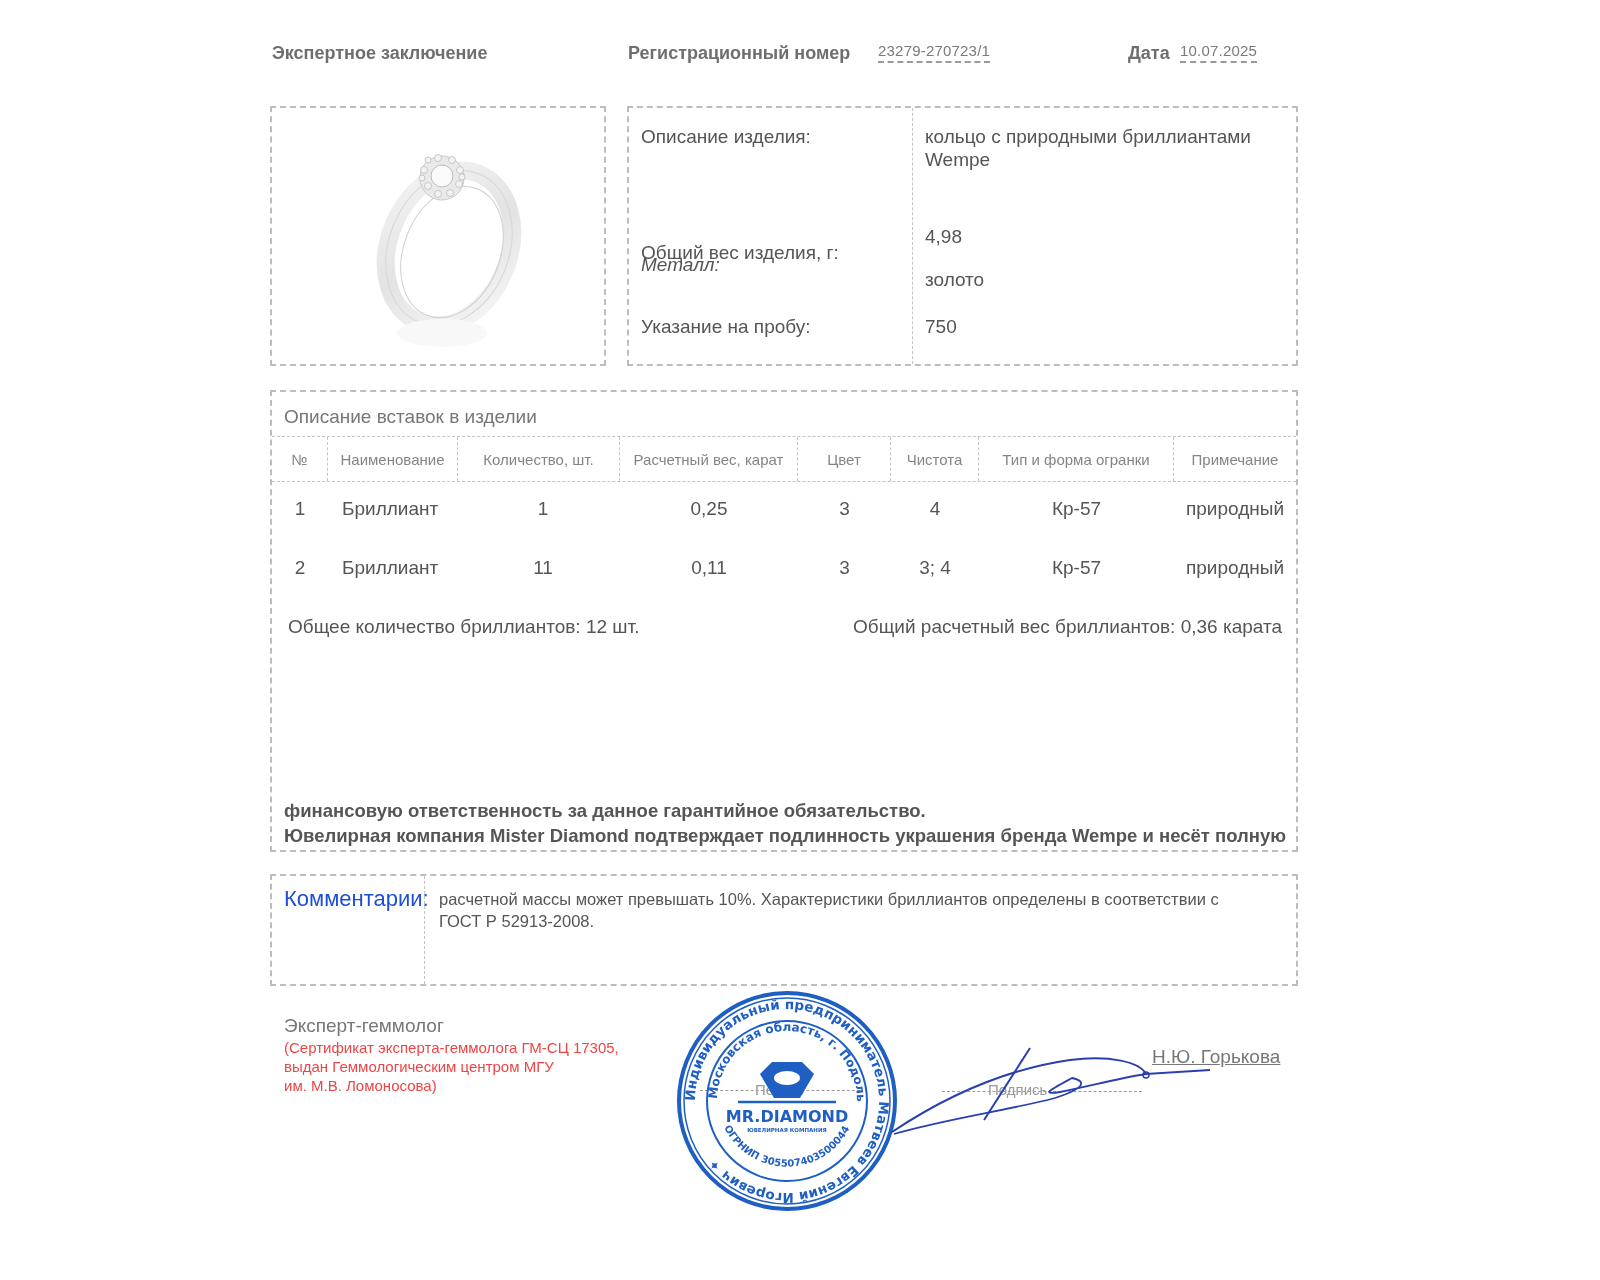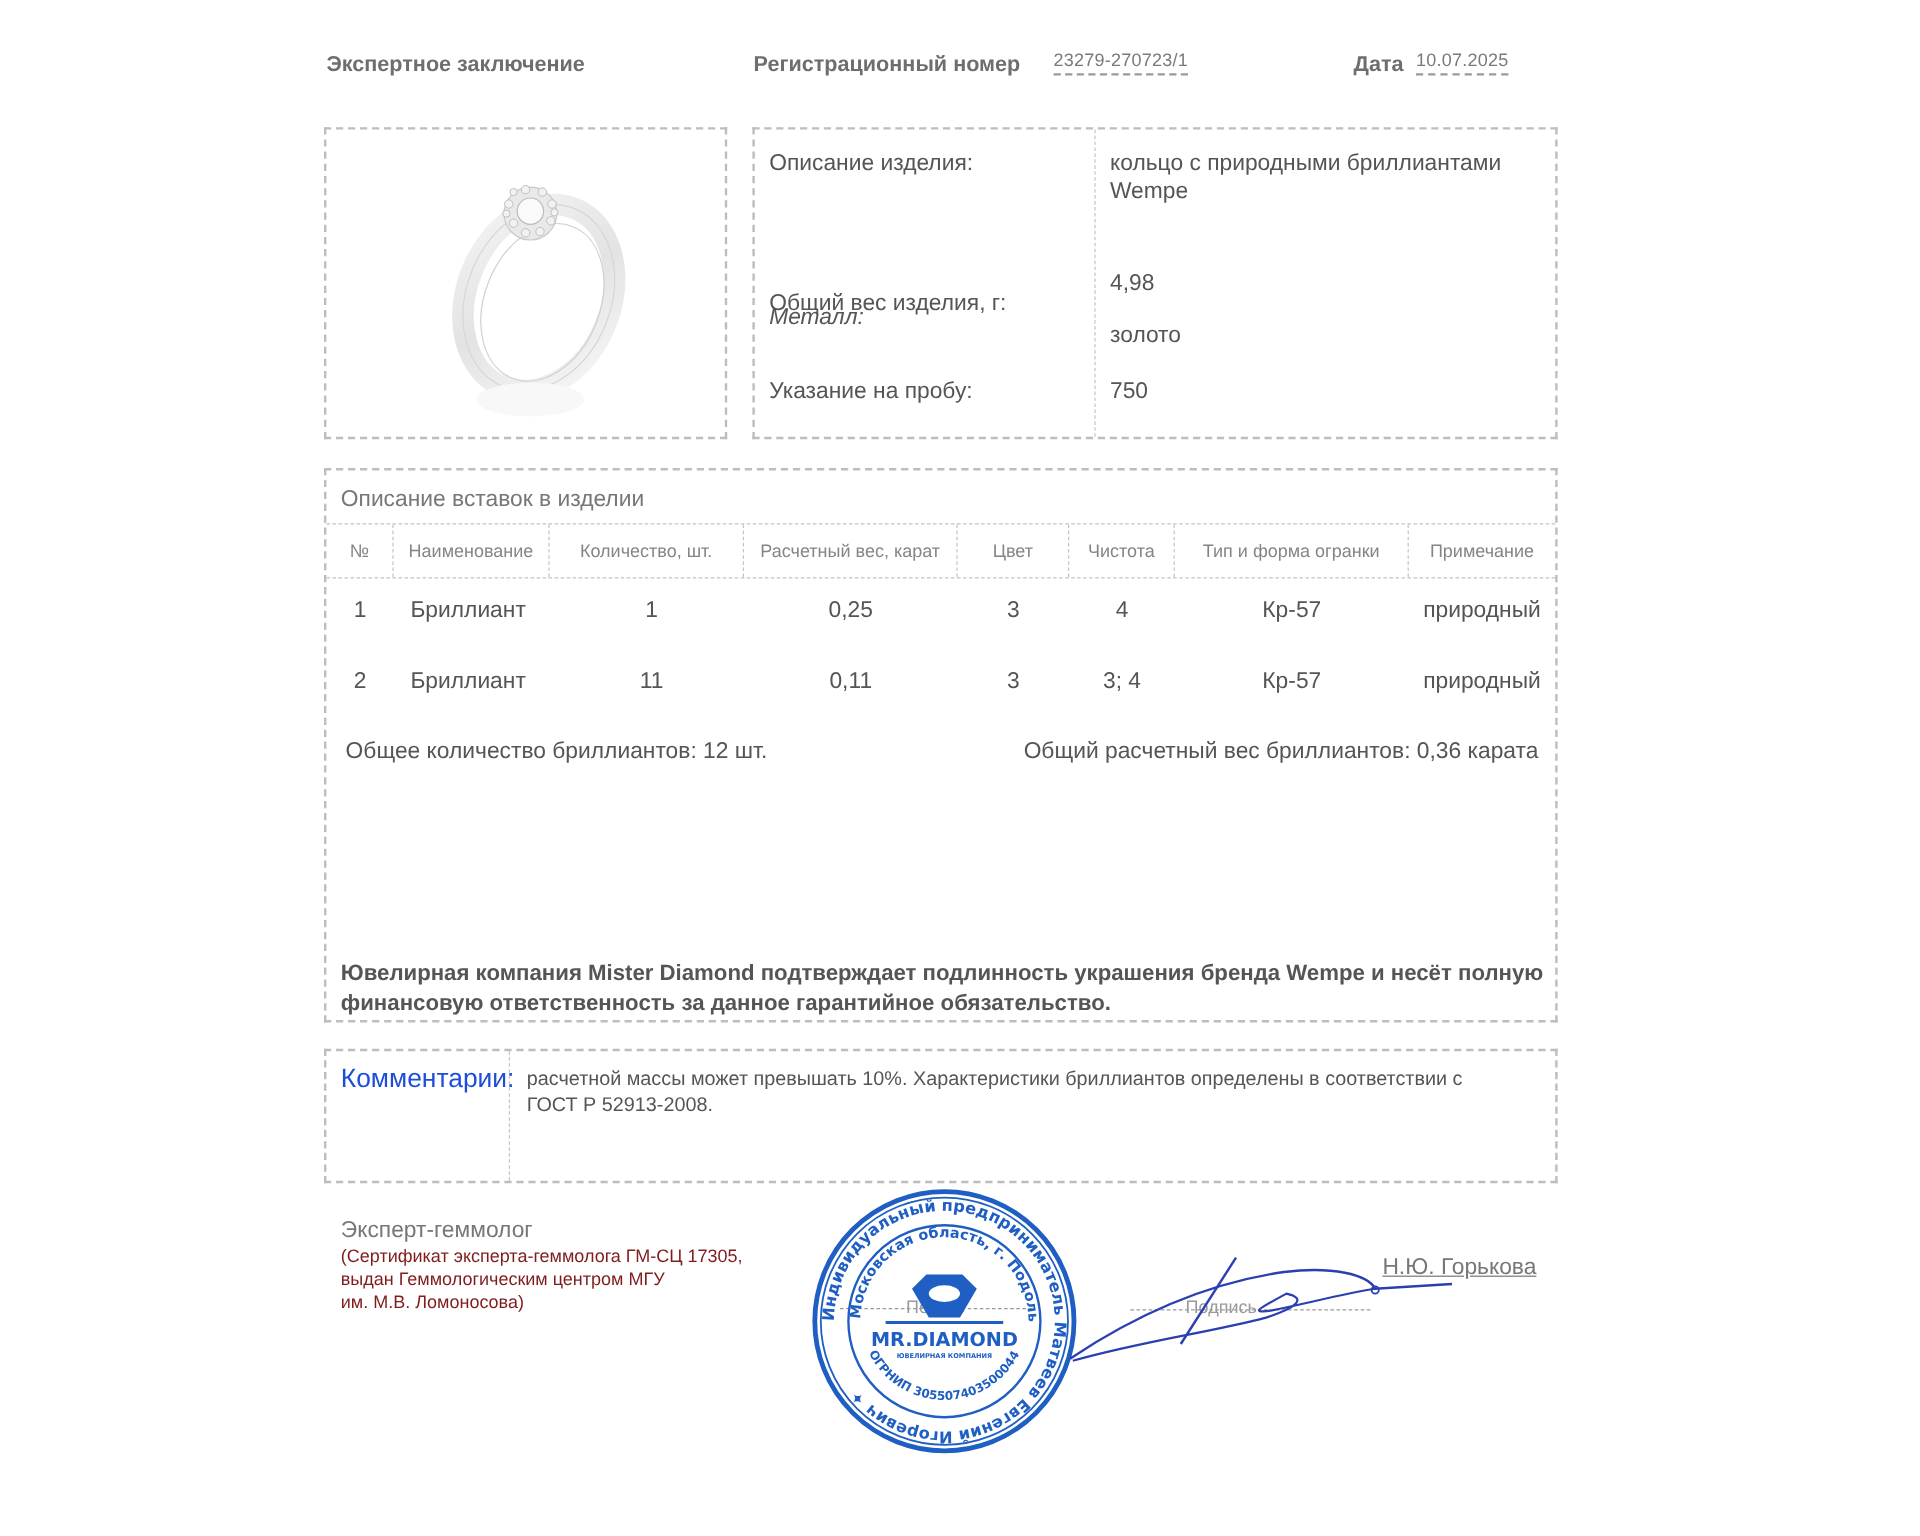--- a/index.html
+++ b/index.html
@@ -20,21 +20,21 @@
   .tbl-title { font-size: 19px; color: #777; }
   .th-cell { position: absolute; top: 0; height: 44px; display: flex; align-items: center; justify-content: center;
     font-size: 15px; color: #858585; border-right: 1px dashed #c4c4c4; box-sizing: border-box; white-space: nowrap; }
   .td-cell { position: absolute; font-size: 19px; color: #555; text-align: center; white-space: nowrap; }
 
   .bold-note { font-weight: bold; font-size: 18.5px; color: #555; line-height: 25px; }
   .comment-label { font-size: 22px; color: #1d4ed8; }
   .comment-text { font-size: 16.5px; color: #555; line-height: 22px; }
 
   .expert-title { font-size: 19px; color: #777; }
-  .expert-sub { font-size: 15px; color: #7f1d1d; line-height: 19px; }
+  .expert-sub { font-size: 15px; color: #ef4444; line-height: 19px; }
   .sign-name { font-size: 19px; color: #777; }
   .faint { font-size: 15px; color: #9a9a9a; }
 </style>
 </head>
 <body>
 
 <div class="abs hdr-label" style="left:272px; top:43px;">Экспертное заключение</div>
 <div class="abs hdr-label" style="left:628px; top:43px;">Регистрационный номер</div>
 <div class="abs hdr-value" style="left:878px; top:42px;">23279-270723/1</div>
 <div class="abs hdr-label" style="left:1128px; top:43px;">Дата</div>
@@ -120,22 +120,22 @@
     <div class="td-cell" style="left:526px; width:93px;">3</div>
     <div class="td-cell" style="left:619px; width:88px;">3; 4</div>
     <div class="td-cell" style="left:707px; width:195px;">Кр-57</div>
     <div class="td-cell" style="left:902px; width:122px;">природный</div>
   </div>
 
   <div class="abs" style="left:16px; top:224px; font-size:19px; color:#555;">Общее количество бриллиантов: 12 шт.</div>
   <div class="abs" style="right:14px; top:224px; font-size:19px; color:#555;">Общий расчетный вес бриллиантов: 0,36 карата</div>
 
   <div class="abs bold-note" style="left:12px; top:406px; width:1012px; white-space:nowrap; overflow:hidden;">
+    <div>финансовую ответственность за данное гарантийное обязательство.</div>
     <div>Ювелирная компания Mister Diamond подтверждает подлинность украшения бренда Wempe и несёт полную</div>
-    <div>финансовую ответственность за данное гарантийное обязательство.</div>
   </div>
 </div>
 
 <div class="abs dashed" style="left:270px; top:874px; width:1028px; height:112px;">
   <div class="abs" style="left:152px; top:0; height:108px; border-left:1px dashed #c4c4c4;"></div>
   <div class="abs comment-label" style="left:12px; top:10px;">Комментарии:</div>
   <div class="abs comment-text" style="left:167px; top:12px; width:855px;">
     <div>расчетной массы может превышать 10%. Характеристики бриллиантов определены в соответствии с</div>
     <div>ГОСТ Р 52913-2008.</div>
   </div>

